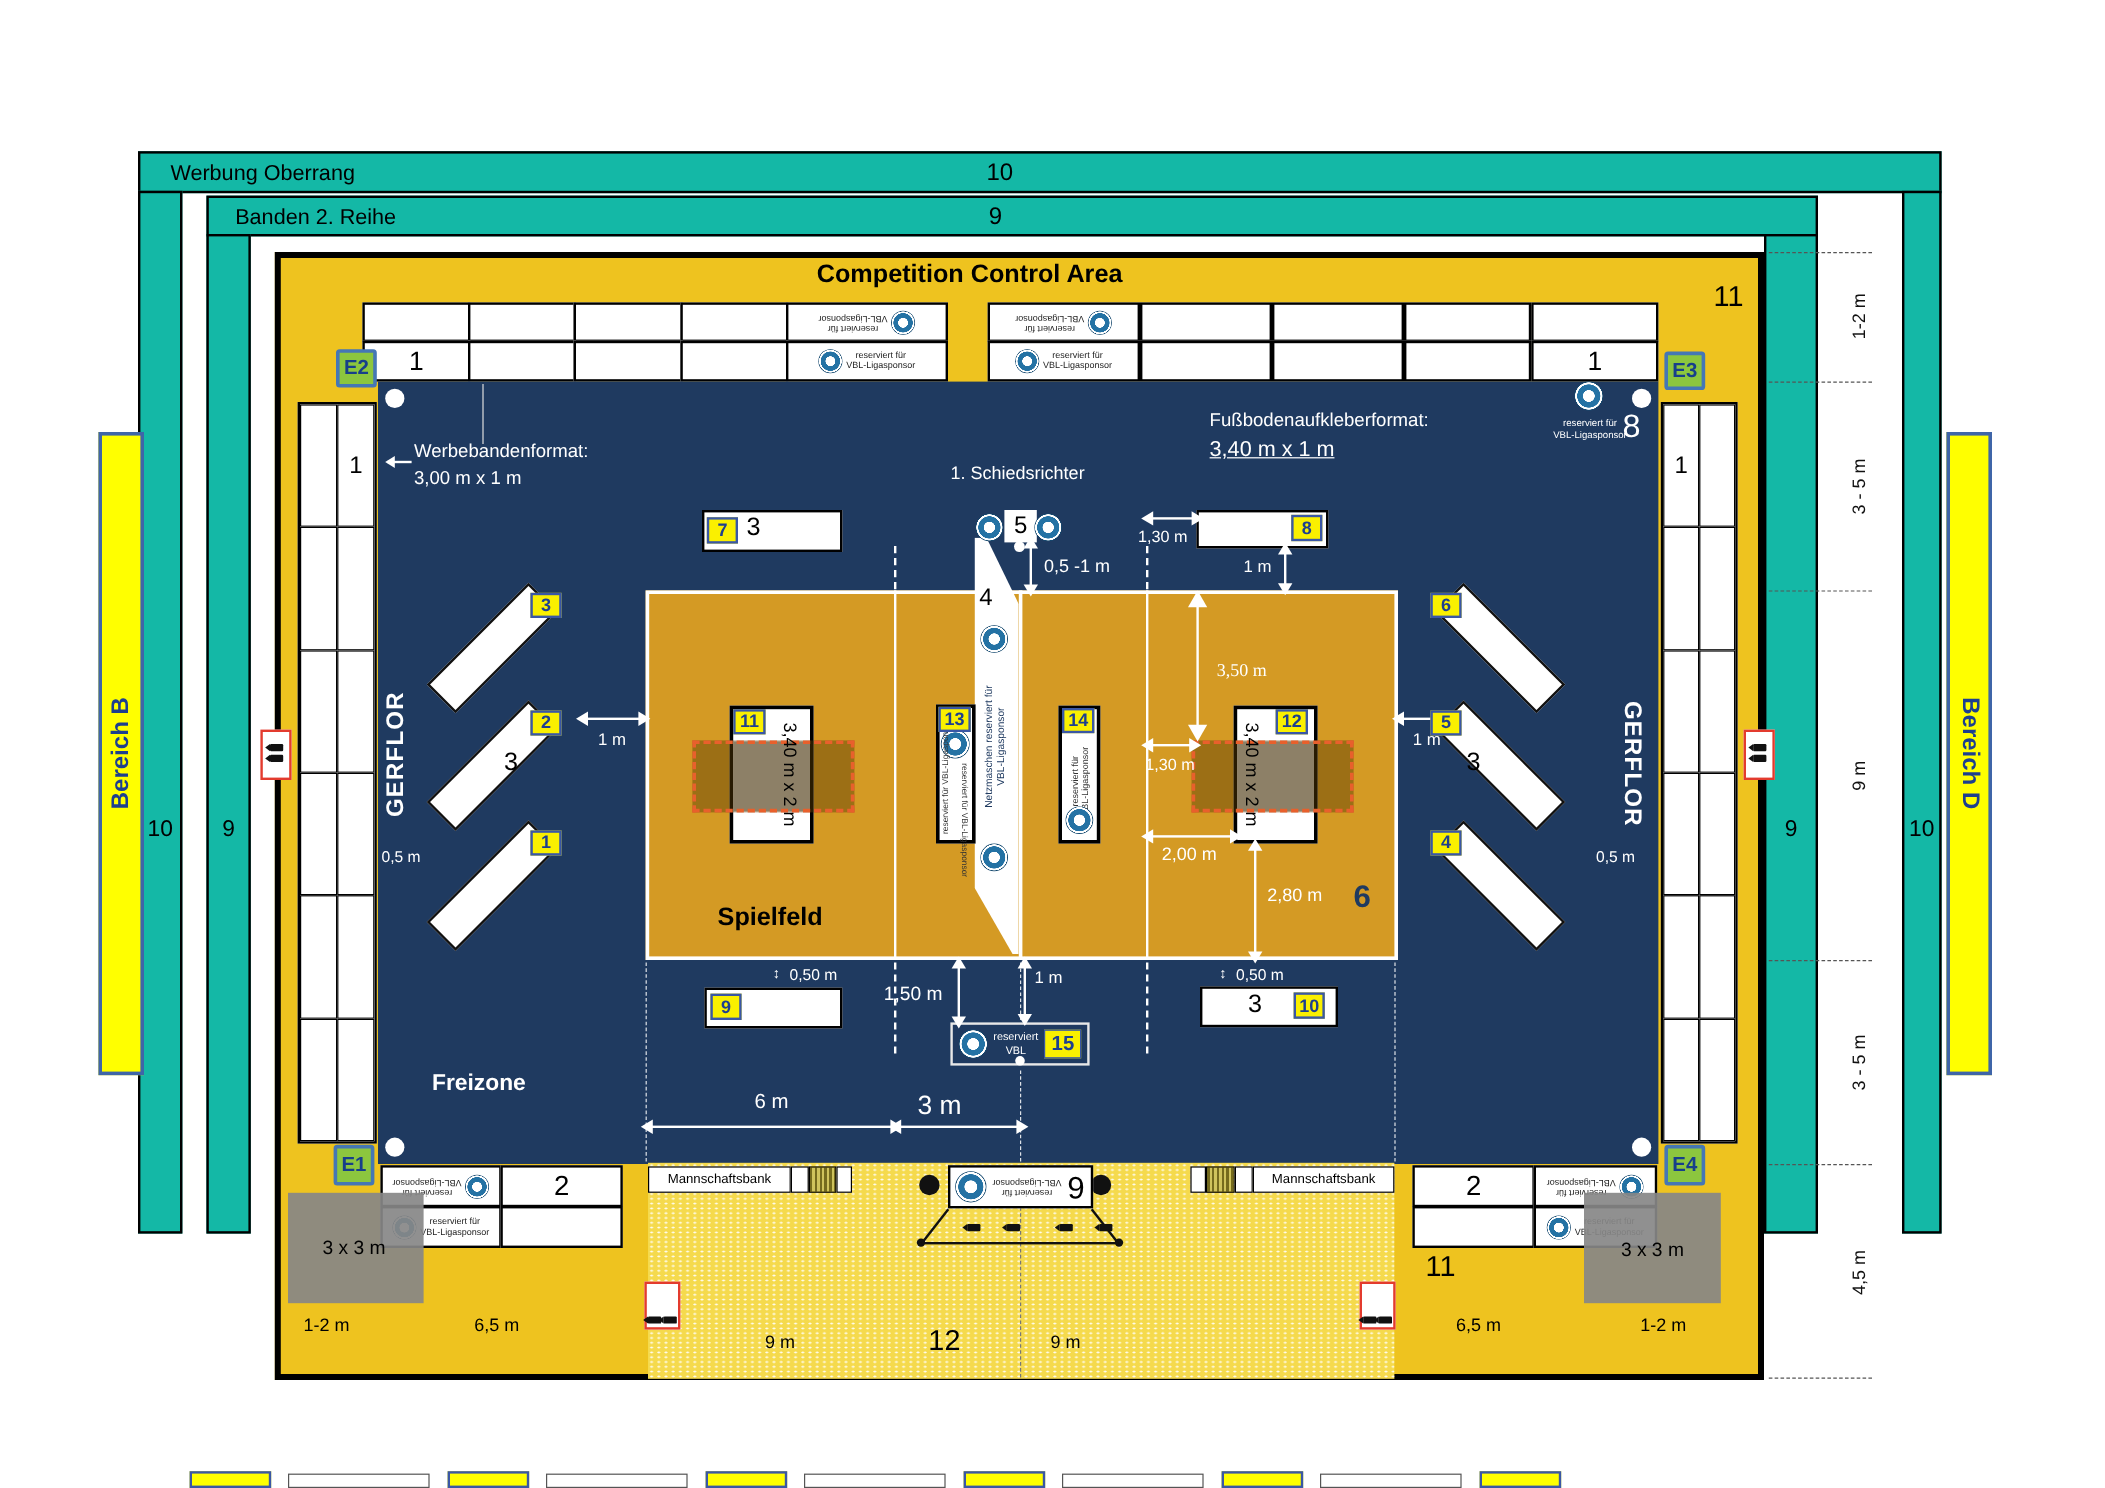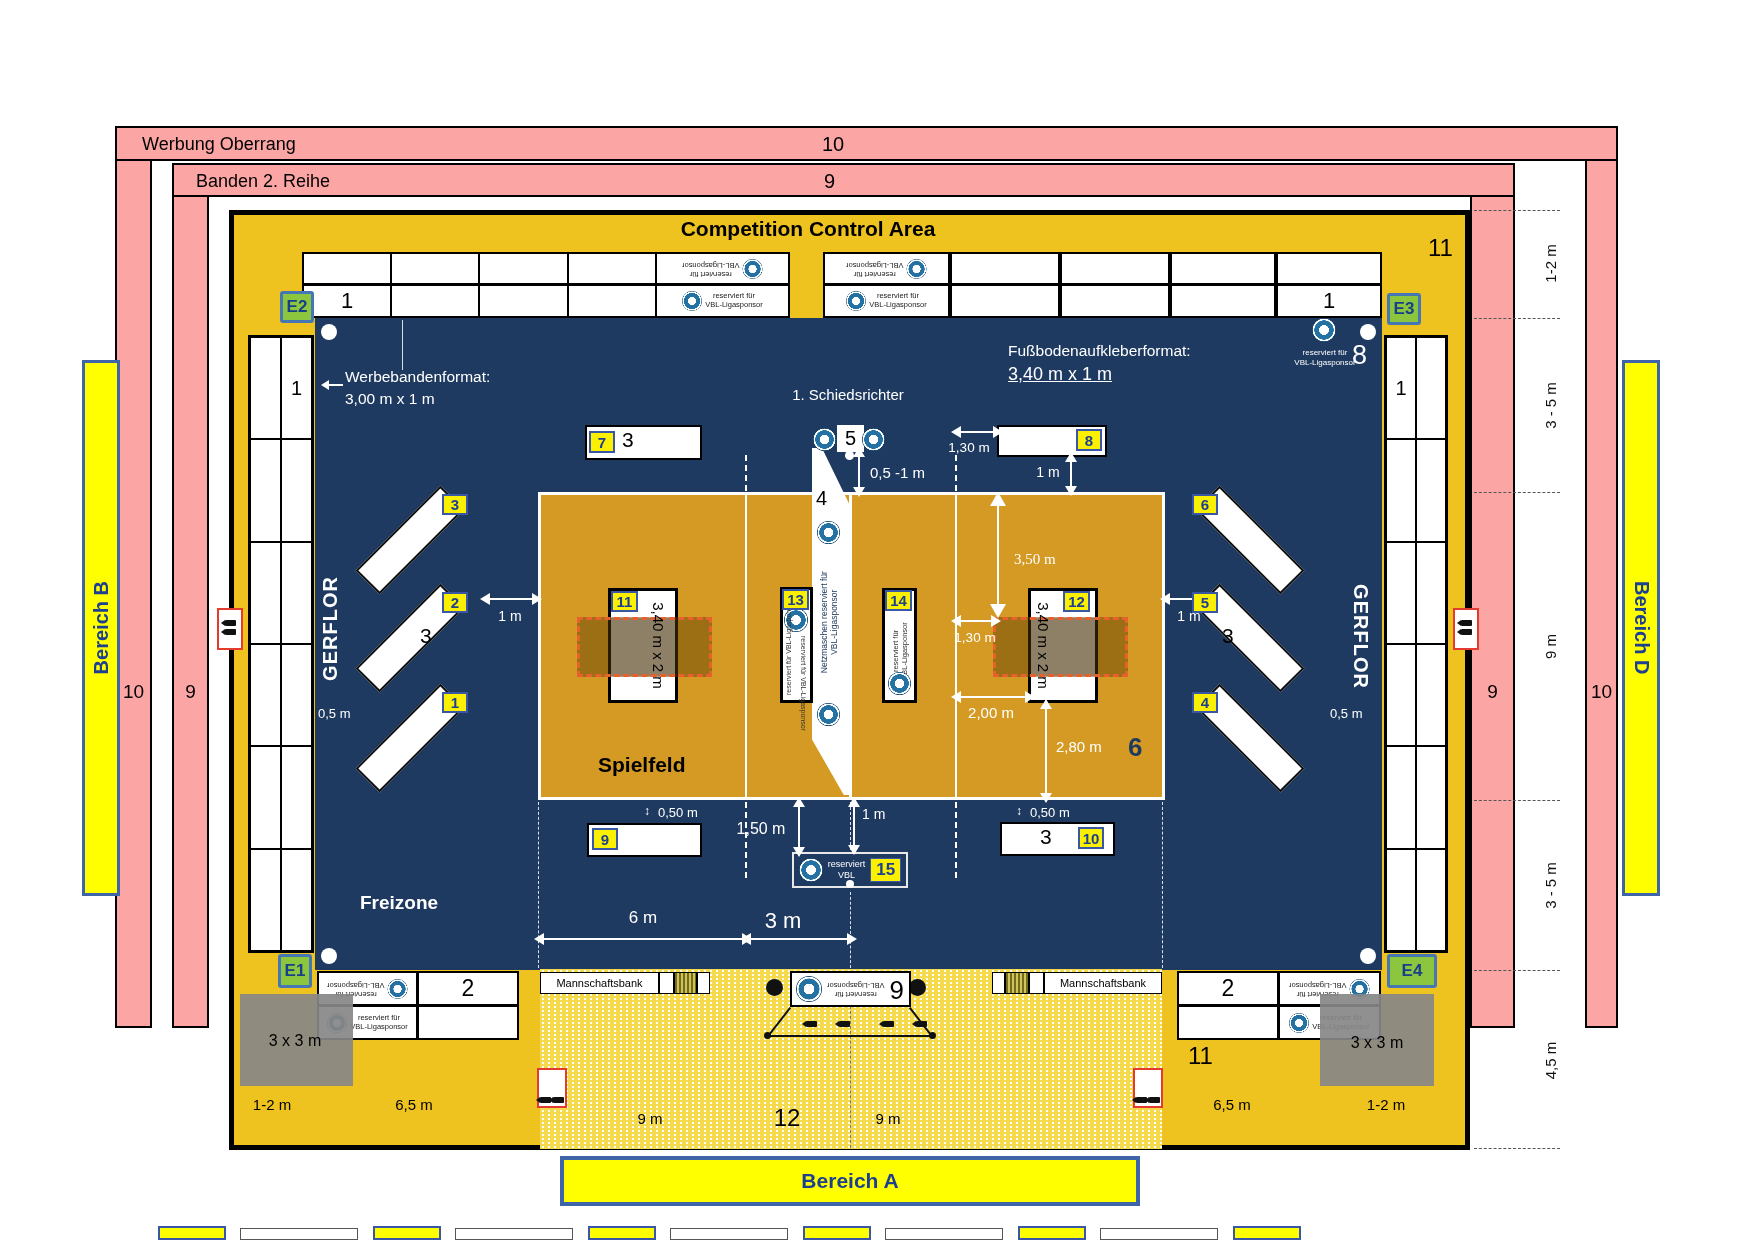--- a/index.html
+++ b/index.html
@@ -3,21 +3,21 @@
 <meta charset="utf-8">
 <style>
   html,body{margin:0;padding:0;background:#fff;}
   #stage{position:relative;width:1754px;height:1240px;background:#fff;
          font-family:"Liberation Sans","DejaVu Sans",sans-serif;overflow:hidden;}
   .abs{position:absolute;}
   .t{position:absolute;white-space:nowrap;}
   .c{text-align:center;}
   .w{color:#fff;}
   .bx{box-sizing:border-box;}
-  .strip{position:absolute;background:#fca5a5;border:2px solid #000;box-sizing:border-box;}
+  .strip{position:absolute;background:#14b8a6;border:2px solid #000;box-sizing:border-box;}
   .cell{position:absolute;background:#fff;border:2px solid #000;box-sizing:border-box;
         display:flex;align-items:center;justify-content:center;}
   .vcol{position:absolute;background:#fff;border:2px solid #000;box-sizing:border-box;
         display:grid;grid-template-columns:1fr 1fr;grid-template-rows:repeat(6,1fr);}
   .vc{border:1px solid #000;background:#fff;display:flex;align-items:center;justify-content:center;
       font-size:20px;}
   .nbadge{position:absolute;background:#faf000;border:2px solid #3a57a5;color:#1d3f8f;
           font-weight:bold;font-size:15px;display:flex;align-items:center;justify-content:center;
           box-sizing:border-box;z-index:30;}
   .ebadge{position:absolute;background:#8cc63e;border:3px solid #4577b5;color:#173f8a;
@@ -162,21 +162,21 @@
   <div class="cell" style="left:1060px;top:284px;width:110px;height:34px;"></div>
   <div class="cell" style="left:1170px;top:284px;width:106px;height:34px;"></div>
   <div class="cell" style="left:1276px;top:284px;width:106px;height:34px;font-size:22px;">
       <span>1</span>
     </div>
 
   
   <div class="ebadge" style="left:280px;top:291px;width:34px;height:32px;">E2</div>
   <div class="ebadge" style="left:1387px;top:293px;width:34px;height:32px;">E3</div>
   <div class="ebadge" style="left:278px;top:954px;width:34px;height:34px;">E1</div>
-  <div class="ebadge" style="left:1387px;top:954px;width:50px;height:34px;">E4</div>
+  <div class="ebadge" style="left:1387px;top:954px;width:34px;height:34px;">E4</div>
 
   
   <div class="t" style="left:1428px;top:234px;font-size:24px;color:#000;">11</div>
   <div class="t" style="left:1188px;top:1042px;font-size:24px;color:#000;">11</div>
 
   
   <div class="abs" style="left:315px;top:318px;width:1067px;height:652px;background:#1f3a60;"></div>
   <div class="dot" style="left:321px;top:324px;width:16px;height:16px;"></div>
   <div class="dot" style="left:1360px;top:324px;width:16px;height:16px;"></div>
   <div class="dot" style="left:321px;top:948px;width:16px;height:16px;"></div>
@@ -479,23 +479,20 @@
   
   <div class="t c" style="left:622px;top:1110px;width:56px;font-size:15px;color:#000;">9 m</div>
   <div class="t c" style="left:763px;top:1104px;width:48px;font-size:24px;color:#000;">12</div>
   <div class="t c" style="left:860px;top:1110px;width:56px;font-size:15px;color:#000;">9 m</div>
   <div class="t c" style="left:232px;top:1096px;width:80px;font-size:15px;color:#000;z-index:26;">1-2 m</div>
   <div class="t c" style="left:374px;top:1096px;width:80px;font-size:15px;color:#000;">6,5 m</div>
   <div class="t c" style="left:1192px;top:1096px;width:80px;font-size:15px;color:#000;">6,5 m</div>
   <div class="t c" style="left:1346px;top:1096px;width:80px;font-size:15px;color:#000;z-index:26;">1-2 m</div>
 
   
-  <div class="abs bx" style="left:560px;top:1156px;width:580px;height:50px;background:#ffff00;border:4px solid #3f65a8;display:flex;align-items:center;justify-content:center;">
-    <span style="font-weight:bold;font-size:21px;color:#1d3f8f;">Bereich A</span>
-  </div>
 
   
   <div class="chip" style="left:158px;top:1226px;width:68px;height:14px;"></div>
   <div class="wbox" style="left:240px;top:1228px;width:118px;height:12px;"></div>
   <div class="chip" style="left:373px;top:1226px;width:68px;height:14px;"></div>
   <div class="wbox" style="left:455px;top:1228px;width:118px;height:12px;"></div>
   <div class="chip" style="left:588px;top:1226px;width:68px;height:14px;"></div>
   <div class="wbox" style="left:670px;top:1228px;width:118px;height:12px;"></div>
   <div class="chip" style="left:803px;top:1226px;width:68px;height:14px;"></div>
   <div class="wbox" style="left:885px;top:1228px;width:118px;height:12px;"></div>

